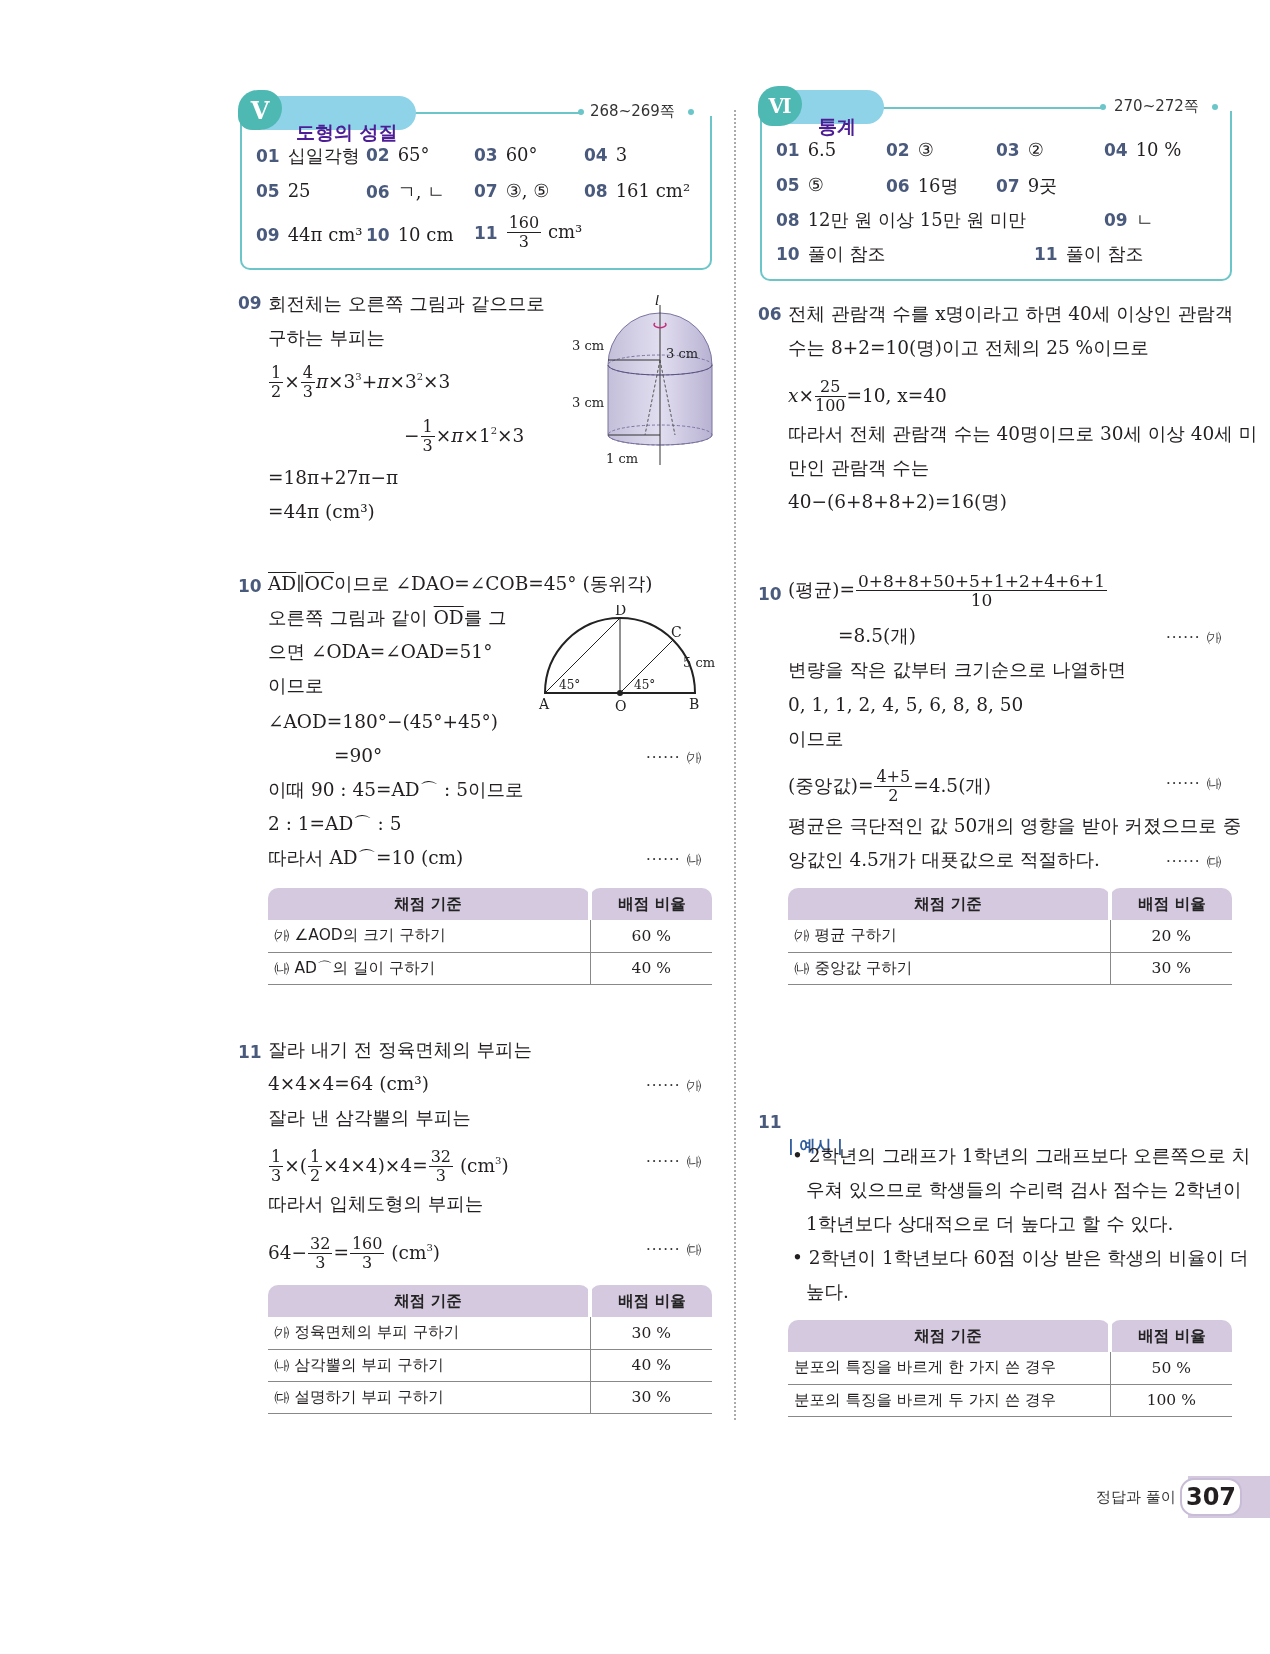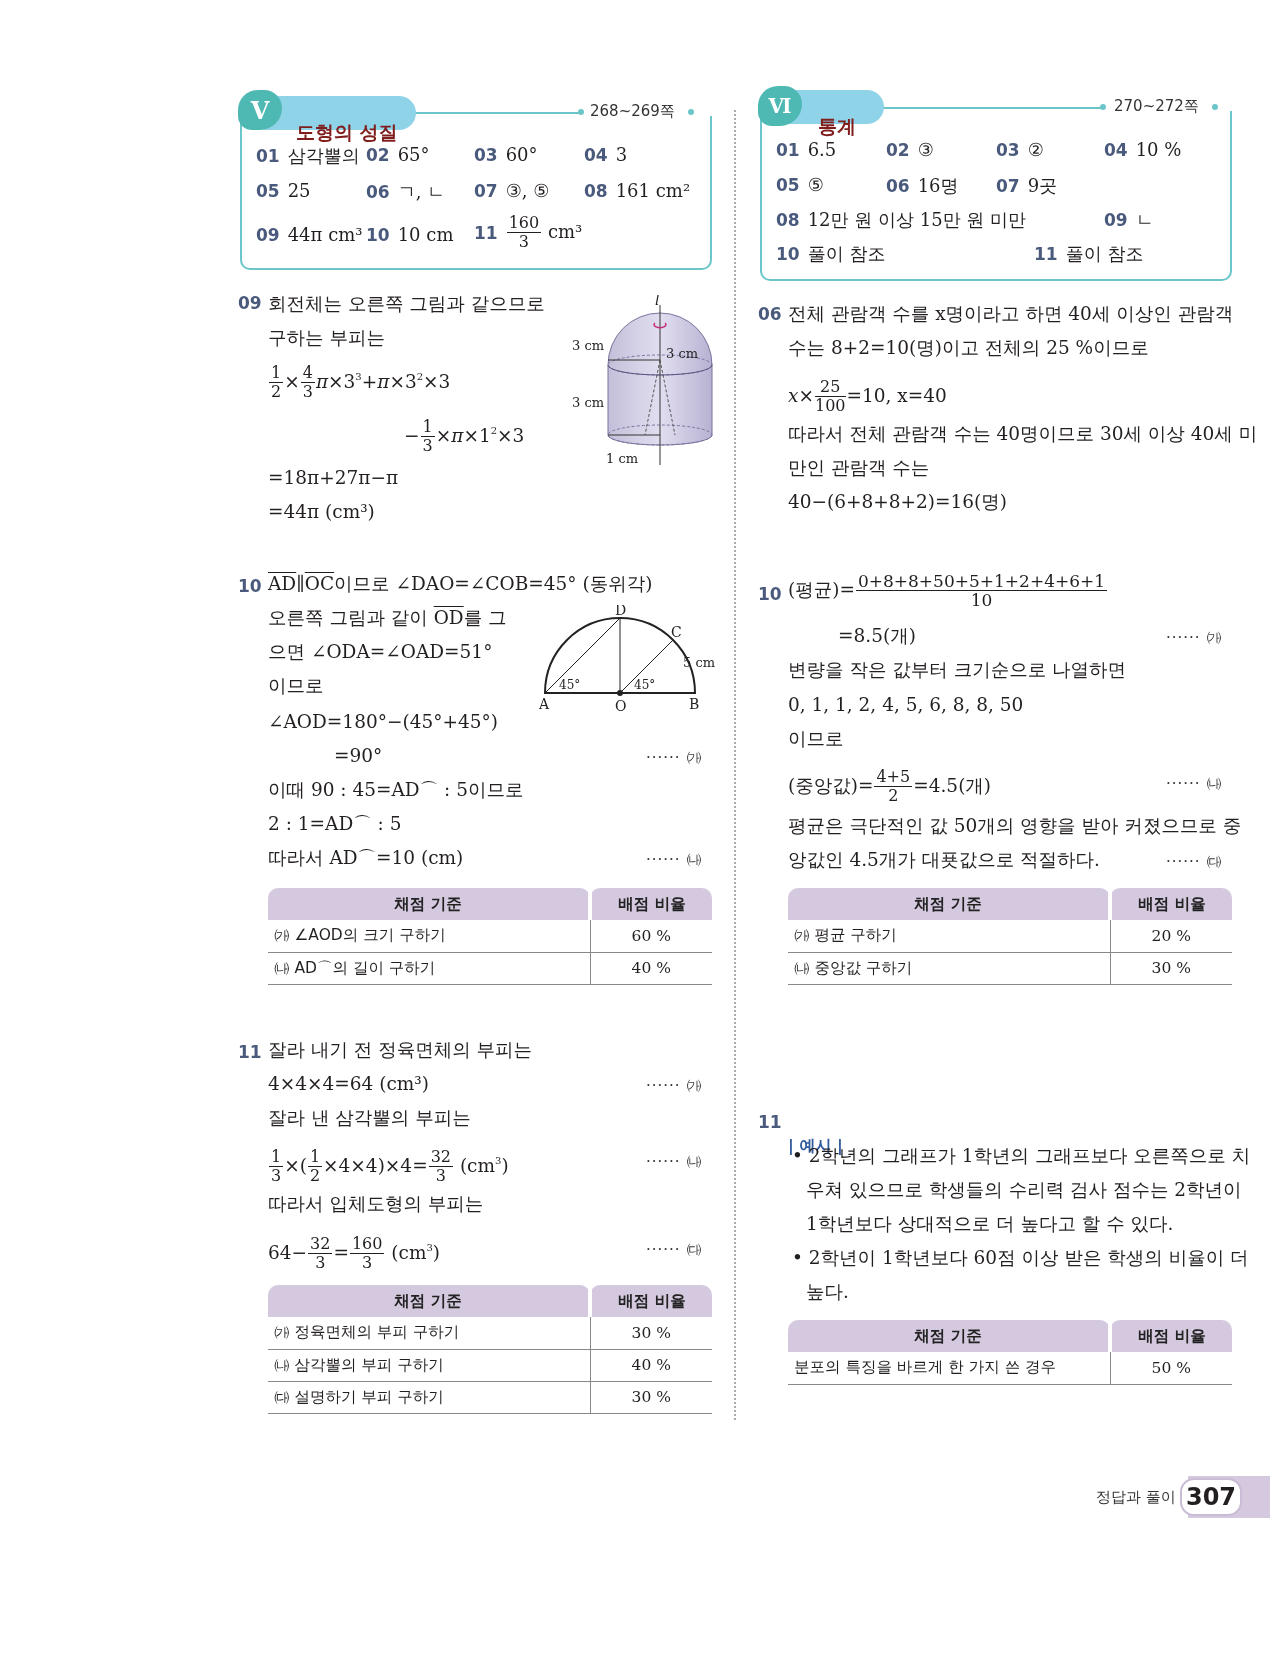--- a/index.html
+++ b/index.html
@@ -7,21 +7,21 @@
   body { position: relative; font-family: "DejaVu Serif", "Liberation Serif", serif; color: #231f20; }
   .abs { position: absolute; }
   .sans { font-family: "DejaVu Sans", "Liberation Sans", sans-serif; margin-top: 24px; }
   .num { font-family: "DejaVu Sans", "Liberation Sans", sans-serif; font-weight: bold; color: #4a5a7c; }
 
   
   .sumbox { position: absolute; border: 2px solid #6cc6c9; border-top: none; border-radius: 0 0 10px 10px; }
   .sumline { position: absolute; height: 2px; background: #6cc6c9; }
   .pill { position: absolute; height: 34px; border-radius: 18px; background: #8fd3e8; display: flex; align-items: center; }
   .pill-badge { position: absolute; width: 44px; height: 40px; border-radius: 20px 18px 22px 14px; background: #4eb8b3; color: #fff; font-family: "DejaVu Serif", serif; font-weight: bold; font-size: 24px; display: flex; align-items: center; justify-content: center; }
-  .pill-title { font-family: "DejaVu Sans", sans-serif; font-weight: bold; font-size: 19px; color: #7f1d1d; margin-top: 40px; }
+  .pill-title { font-family: "DejaVu Sans", sans-serif; font-weight: bold; font-size: 19px; color: #4c1d95; margin-top: 40px; }
   .pagespan { position: absolute; font-family: "DejaVu Sans", sans-serif; font-size: 15px; color: #333; }
   .dot { position: absolute; width: 6px; height: 6px; border-radius: 50%; background: #6cc6c9; }
   .ans { position: absolute; font-size: 18px; white-space: nowrap; }
   .ans .num { font-size: 17px; margin-right: 8px; }
 
   .line { position: absolute; font-size: 18.5px; white-space: nowrap; line-height: 24px; }
   .qnum { position: absolute; font-family: "DejaVu Sans", sans-serif; font-weight: bold; font-size: 17px; color: #4a5a7c; }
   .mark { position: absolute; font-size: 15px; white-space: nowrap; color: #333; letter-spacing: 1px; }
 
   .frac { display: inline-block; vertical-align: middle; text-align: center; font-size: 16px; line-height: 18px; margin: 0 1px; }
@@ -52,21 +52,21 @@
   <div class="sumline" style="left:410px; top:112px; width:170px;"></div>
   <div class="dot" style="left:578px; top:109px;"></div>
   <div class="pagespan" style="left:590px; top:102px;">268~269쪽</div>
   <div class="dot" style="left:688px; top:109px;"></div>
   <div class="sumbox" style="left:240px; top:116px; width:472px; height:154px;"></div>
   <div class="pill" style="left:250px; top:96px; width:166px;">
     <span class="pill-title" style="margin-left:46px;">도형의 성질</span>
   </div>
   <div class="pill-badge" style="left:238px; top:90px;">V</div>
 
-  <div class="ans" style="left:256px; top:144px;"><span class="num">01</span><span>삼각뿔의</span></div>
+  <div class="ans" style="left:256px; top:144px;"><span class="num">01</span><span>십일각형</span></div>
   <div class="ans" style="left:366px; top:144px;"><span class="num">02</span><span>65°</span></div>
   <div class="ans" style="left:474px; top:144px;"><span class="num">03</span><span>60°</span></div>
   <div class="ans" style="left:584px; top:144px;"><span class="num">04</span><span>3</span></div>
 
   <div class="ans" style="left:256px; top:180px;"><span class="num">05</span><span>25</span></div>
   <div class="ans" style="left:366px; top:180px;"><span class="num">06</span><span>ㄱ, ㄴ</span></div>
   <div class="ans" style="left:474px; top:180px;"><span class="num">07</span><span>③, ⑤</span></div>
   <div class="ans" style="left:584px; top:180px;"><span class="num">08</span><span>161 cm²</span></div>
 
   <div class="ans" style="left:256px; top:224px;"><span class="num">09</span><span>44π cm³</span></div>
@@ -287,20 +287,24 @@
   <table class="grade" style="left:788px; top:1320px; width:444px;">
     <tbody>
         <tr>
           <th style="width:322px;">채점 기준</th>
           <th>배점 비율</th>
         </tr>
     <tr>
           <td>분포의 특징을 바르게 한 가지 쓴 경우</td>
           <td class="pct">50 %</td>
         </tr>
+    <tr>
+          <td>분포의 특징을 바르게 두 가지 쓴 경우</td>
+          <td class="pct">100 %</td>
+        </tr>
   </tbody>
     </table>
 </div>
 
 <div>
   <div class="footer-label" style="left:1096px; top:1488px;">정답과 풀이</div>
   <div class="footer-tab" style="left:1188px; top:1476px; width:82px; height:42px;"></div>
   <div class="footer-page" style="left:1180px; top:1478px; width:62px; height:38px;">307</div>
 </div>
 

